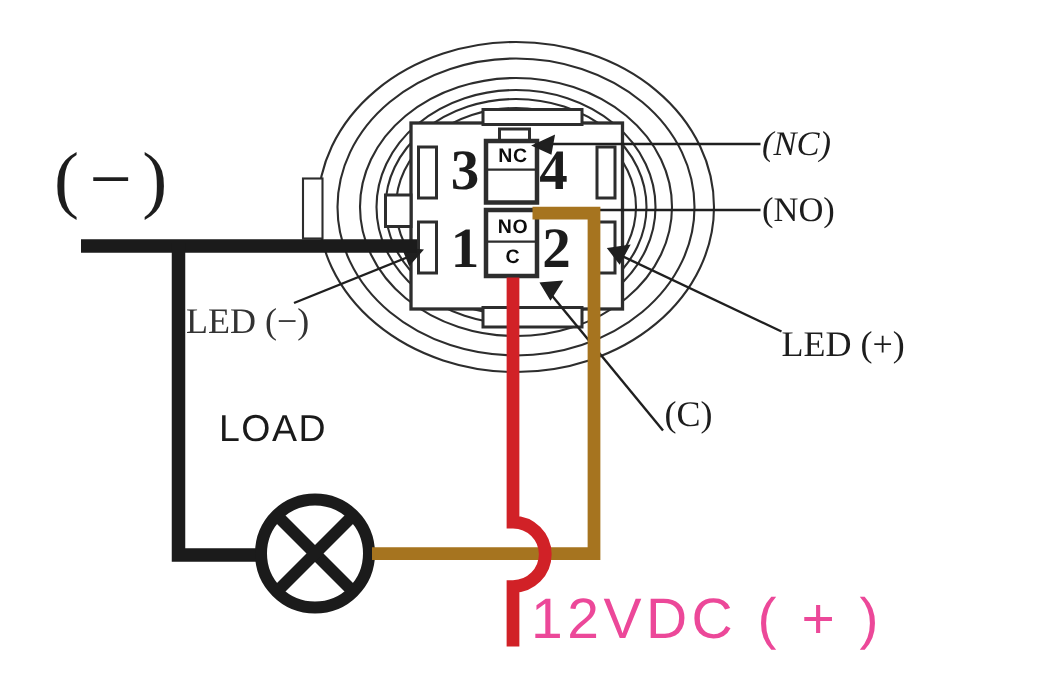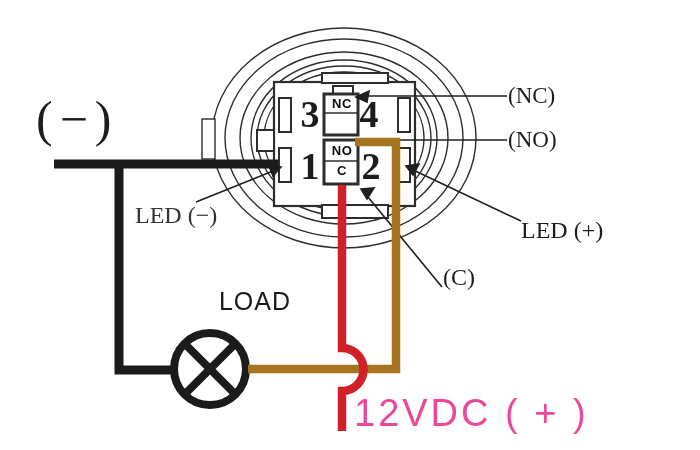--- a/index.html
+++ b/index.html
@@ -3,26 +3,26 @@
 <meta charset="utf-8">
 <style>
   html,body{margin:0;padding:0;background:#ffffff;}
   .canvas{position:relative;width:700px;height:450px;background:#ffffff;overflow:hidden;
           font-family:"Liberation Sans",sans-serif;}
   .layer{position:absolute;left:0;top:0;width:700px;height:450px;}
   .lbl{position:absolute;color:#1d1d1d;white-space:nowrap;}
   .serif{font-family:"Liberation Serif",serif;}
   .sans{font-family:"Liberation Sans",sans-serif;}
   .supply-neg{left:36px;top:90px;font-size:50px;letter-spacing:7px;}
-  .led-neg{left:124px;top:202px;font-size:24px;color:#333;margin-left:11px;}
-  .nc-callout{left:508px;top:83px;font-size:23px;}
+  .led-neg{left:124px;top:202px;font-size:24px;color:#333;}
+  .nc-callout{left:508px;top:83px;font-size:23px;font-style:italic;}
   .no-callout{left:508px;top:127px;font-size:23px;}
   .led-pos{left:521px;top:217px;font-size:24px;}
   .c-callout{left:443px;top:264px;font-size:24px;}
-  .load-lbl{left:146px;top:287px;width:145px;text-align:right;
+  .load-lbl{left:146px;top:272px;width:145px;text-align:left;
             font-size:25px;line-height:28px;letter-spacing:1px;color:#1a1a1a;}
   .supply-pos{left:354px;top:392px;font-size:38px;letter-spacing:3px;color:#ec4899;}
   .digit{position:absolute;width:32px;text-align:center;font-family:"Liberation Serif",serif;
          font-weight:bold;font-size:38px;line-height:40px;color:#1c1c1c;}
   .d3{left:294px;top:94px;} .d4{left:353px;top:94px;}
   .d1{left:294px;top:146px;} .d2{left:355px;top:146px;}
   .contact{position:absolute;left:324px;width:36px;text-align:center;
            font-family:"Liberation Sans",sans-serif;font-weight:bold;font-size:13px;
            line-height:14px;color:#0d0d0d;letter-spacing:0.5px;}
   .cnc{top:97px;} .cno{top:144px;} .cc{top:164px;}

